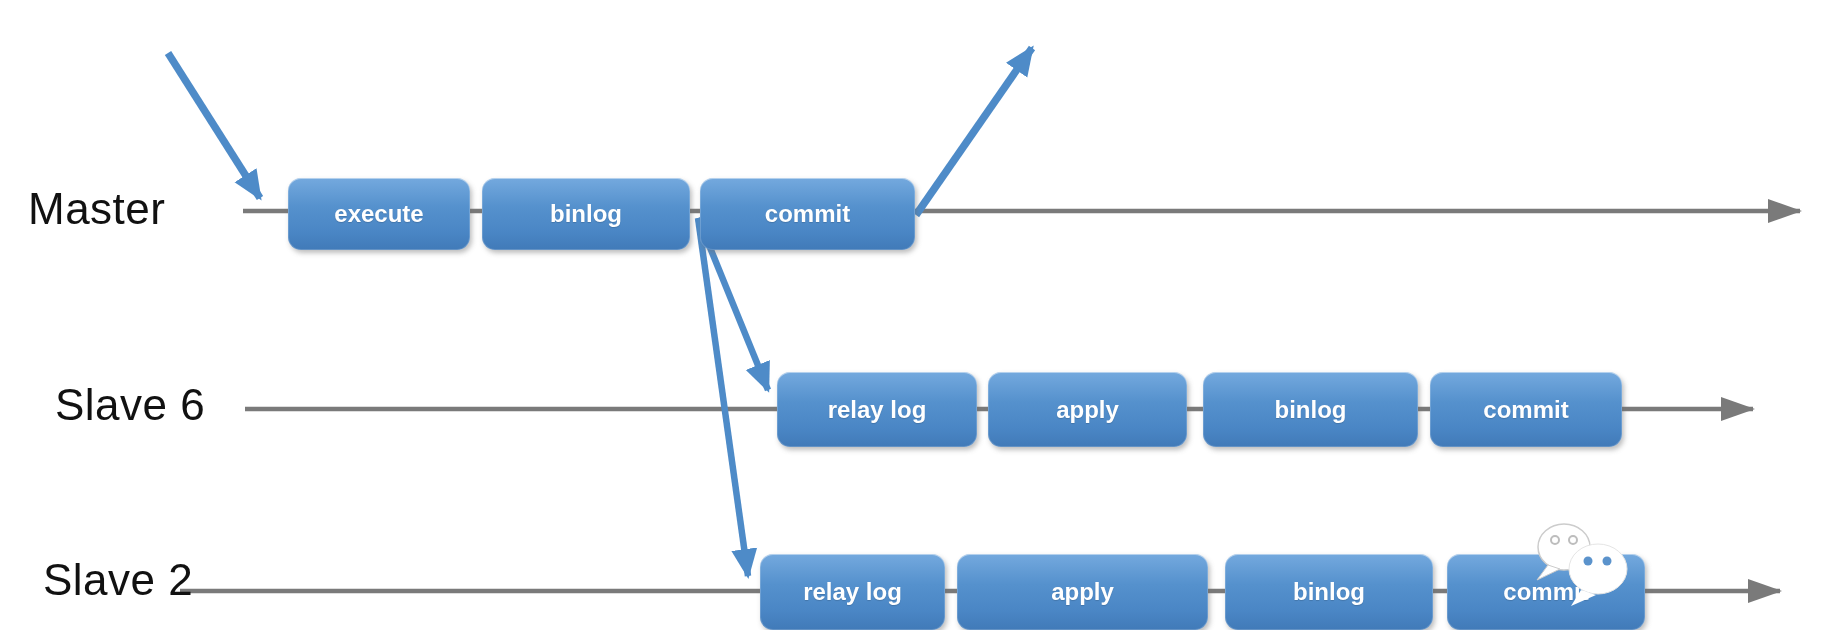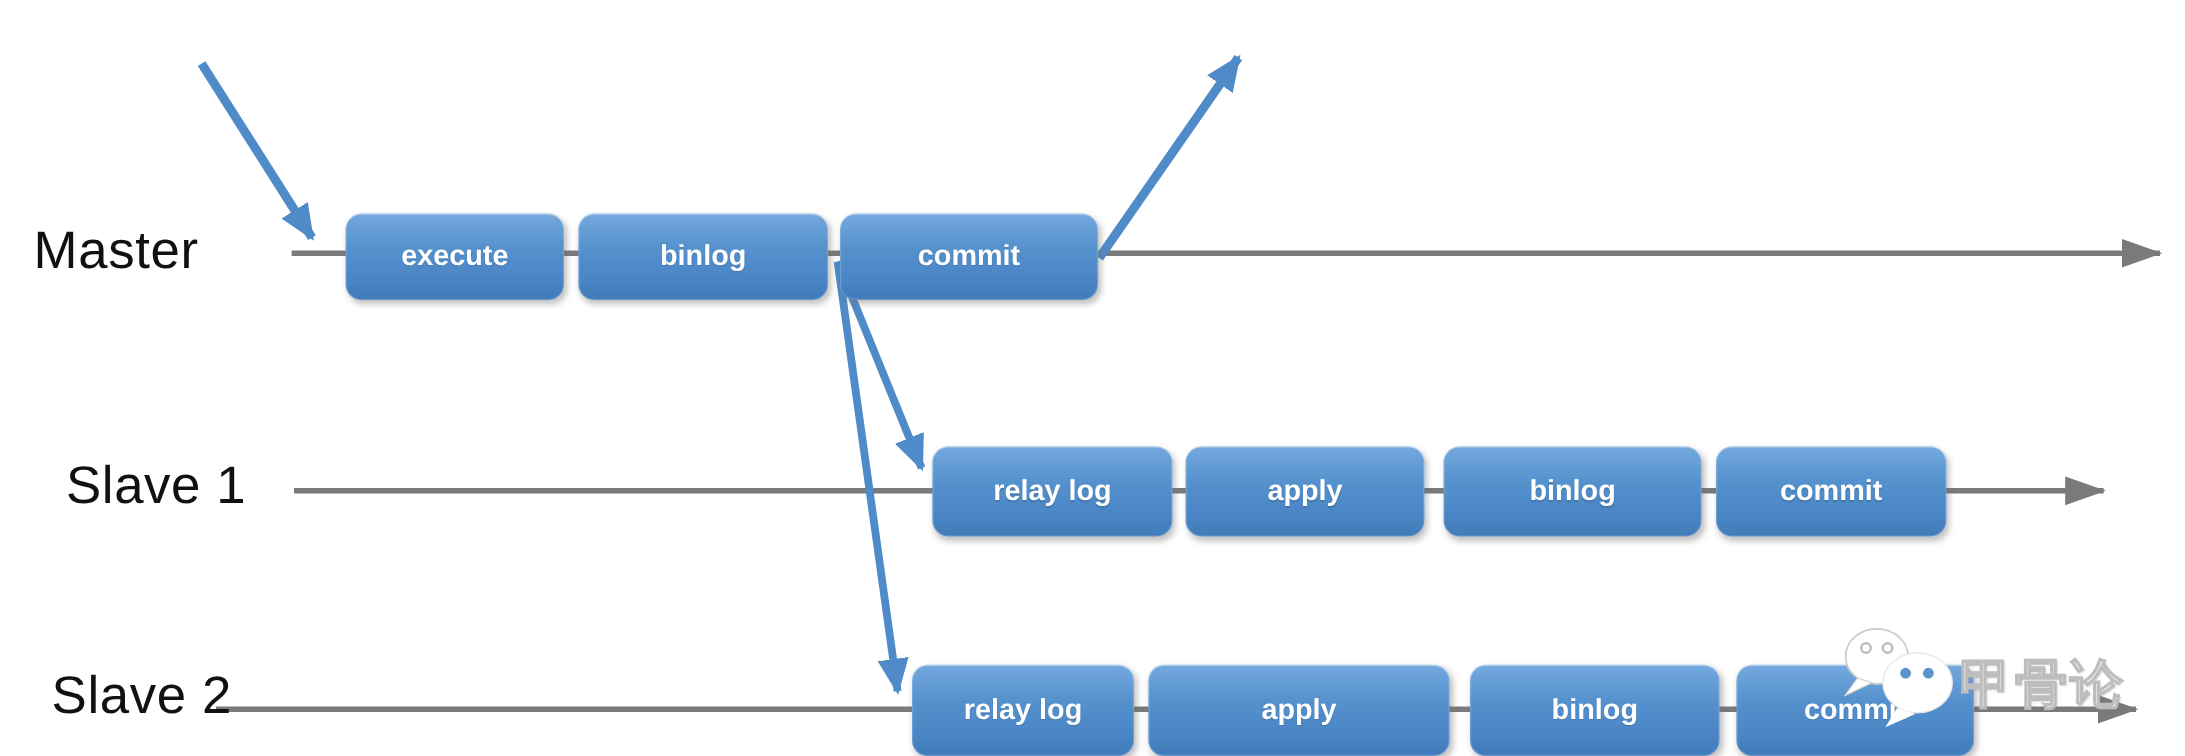--- a/index.html
+++ b/index.html
@@ -80,21 +80,21 @@
     <line x1="245" y1="389" x2="1753" y2="389" stroke="#7a7a7a" stroke-width="4.5" marker-end="url(#grayHead)"></line>
     <line x1="180" y1="571" x2="1780" y2="571" stroke="#7a7a7a" stroke-width="4.5" marker-end="url(#grayHead)"></line>
 
     <line x1="168" y1="33" x2="260" y2="178" stroke="#4e8bc8" stroke-width="7.5" marker-end="url(#blueHead)"></line>
     <line x1="916" y1="195" x2="1032" y2="28" stroke="#4e8bc8" stroke-width="7.5" marker-end="url(#blueHead)"></line>
     <line x1="698" y1="198" x2="768" y2="370" stroke="#4e8bc8" stroke-width="6.5" marker-end="url(#blueHead)"></line>
     <line x1="698" y1="198" x2="748" y2="556" stroke="#4e8bc8" stroke-width="6.5" marker-end="url(#blueHead)"></line>
   </svg>
 
   <div class="row-label" style="left:28px;  top:167px">Master</div>
-  <div class="row-label" style="left:55px;  top:363px">Slave 1</div>
+  <div class="row-label" style="left:55px;  top:363px">Slave 6</div>
   <div class="row-label" style="left:43px;  top:538px">Slave 2</div>
 
   <div class="node" style="left:288px; top:158px; width:182px; height:72px">execute</div>
   <div class="node" style="left:482px; top:158px; width:208px; height:72px">binlog</div>
   <div class="node" style="left:700px; top:158px; width:215px; height:72px">commit</div>
 
   <div class="node" style="left:777px;  top:352px; width:200px; height:75px">relay log</div>
   <div class="node" style="left:988px;  top:352px; width:199px; height:75px">apply</div>
   <div class="node" style="left:1203px; top:352px; width:215px; height:75px">binlog</div>
   <div class="node" style="left:1430px; top:352px; width:192px; height:75px">commit</div>
@@ -111,15 +111,14 @@
       <circle cx="27" cy="24" r="4" fill="#ffffff" stroke="#bdbdbd" stroke-width="2"></circle>
       <circle cx="45" cy="24" r="4" fill="#ffffff" stroke="#bdbdbd" stroke-width="2"></circle>
     </g>
     <g>
       <ellipse cx="70" cy="53" rx="29" ry="25" fill="#ffffff" stroke="#e5e5e5" stroke-width="1"></ellipse>
       <polygon points="53,74 43,90 68,79" fill="#ffffff"></polygon>
       <circle cx="60" cy="45" r="4.5" fill="#5b93cc"></circle>
       <circle cx="79" cy="45" r="4.5" fill="#5b93cc"></circle>
     </g>
   </svg>
-  <div class="watermark-text">甲骨论</div>
 
 </div>
 
 </body></html>

